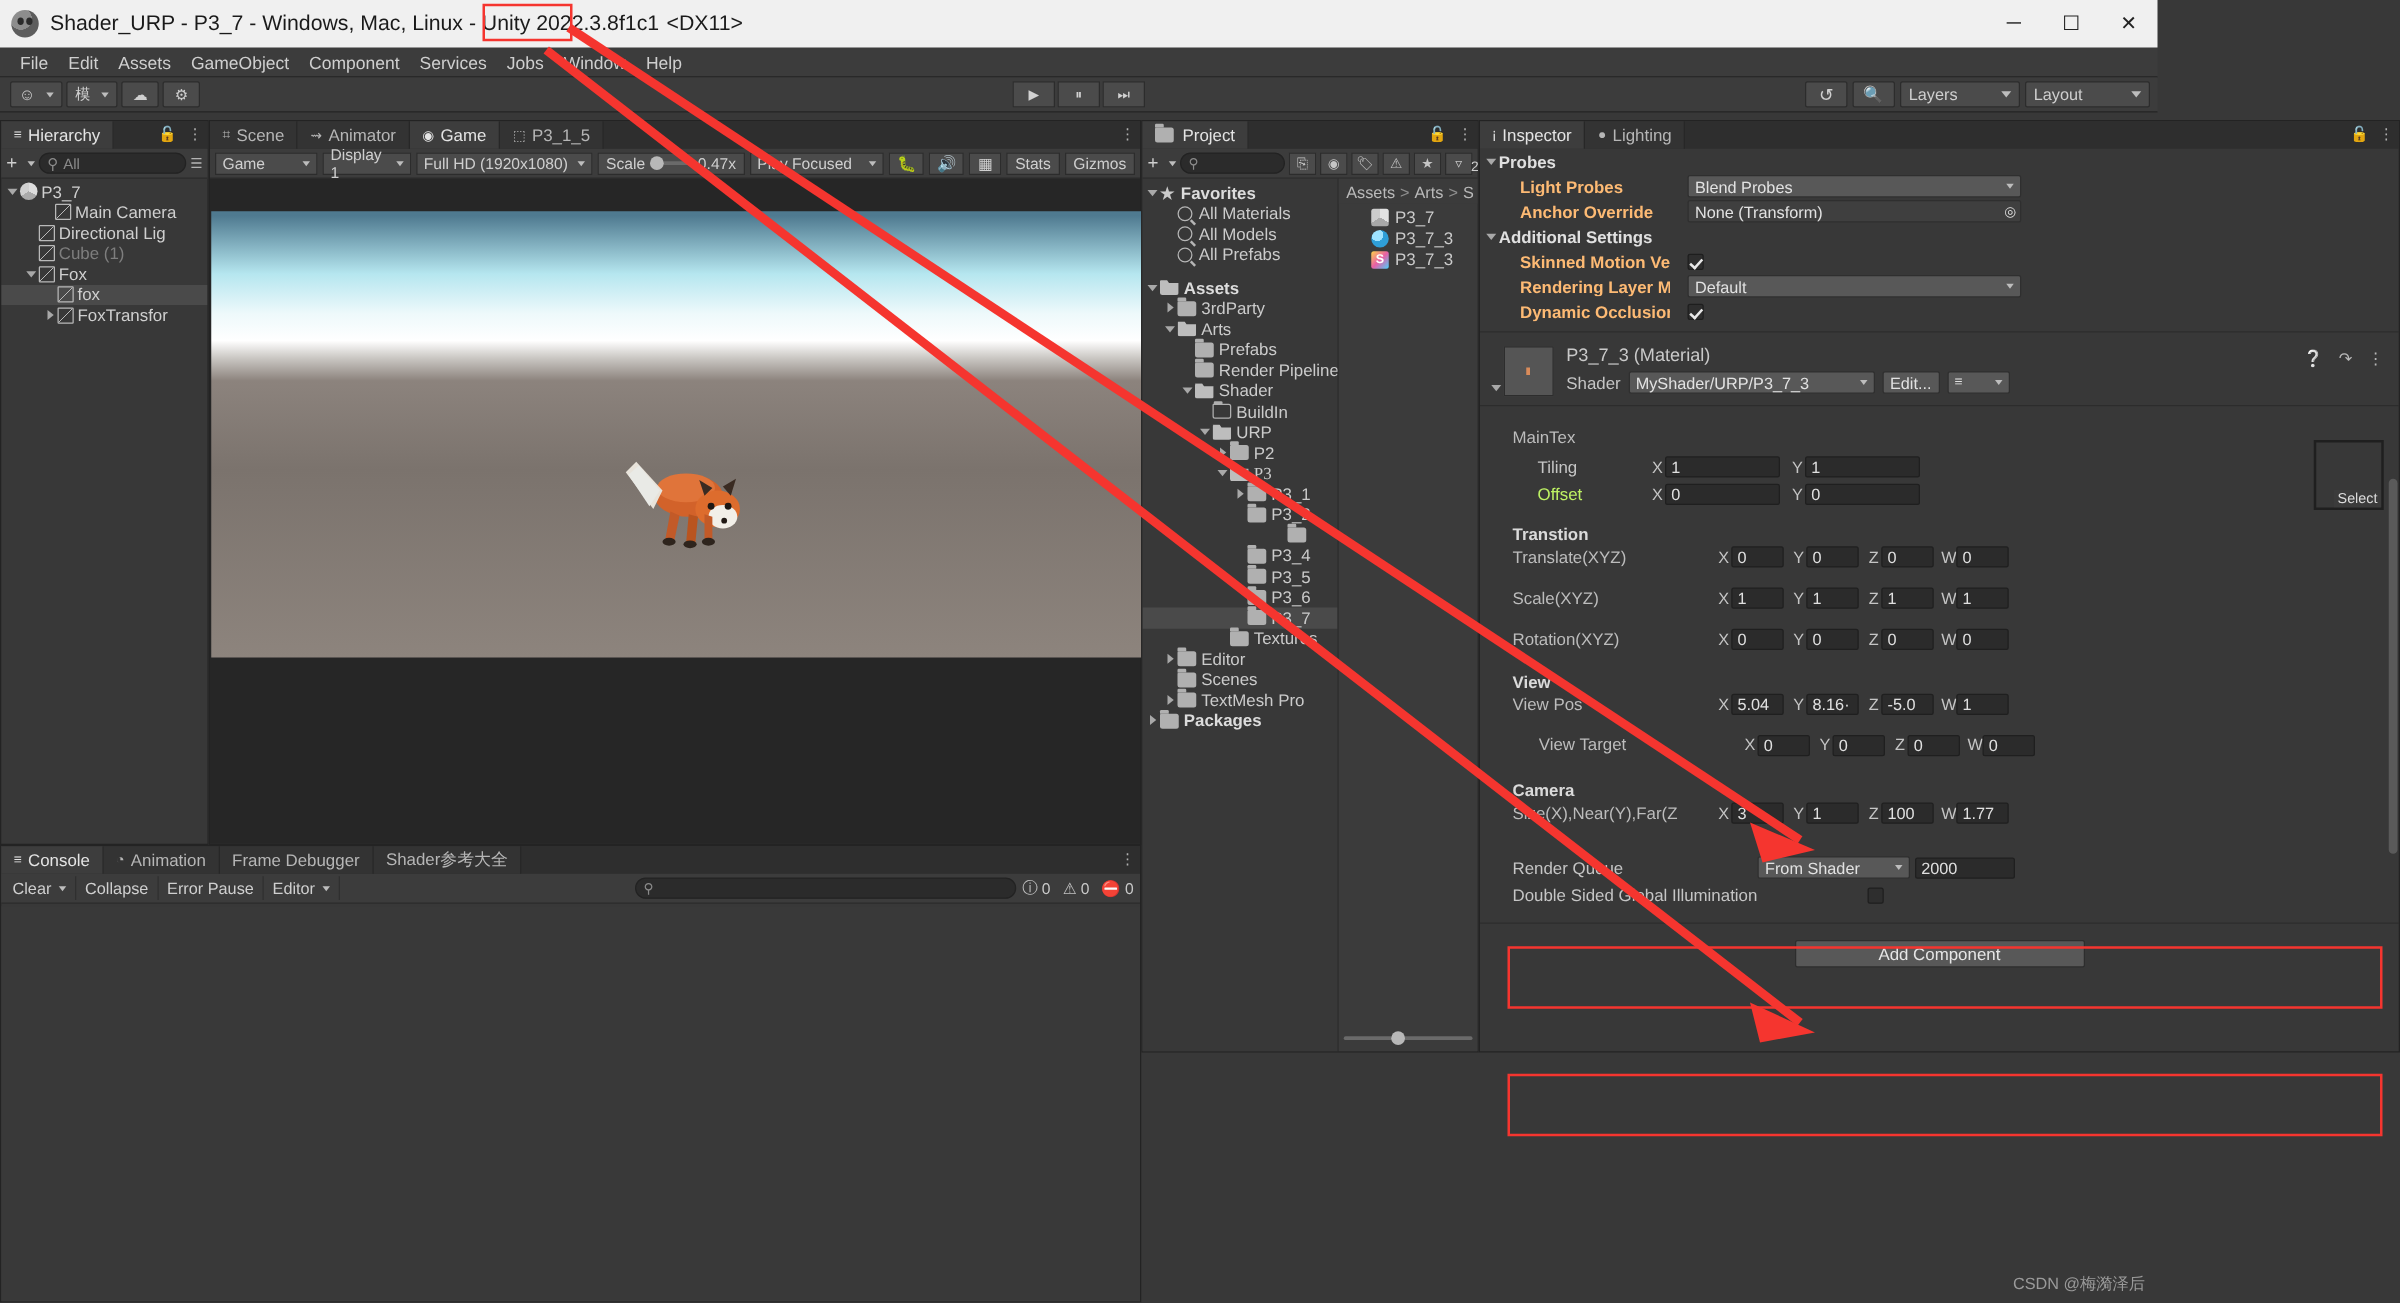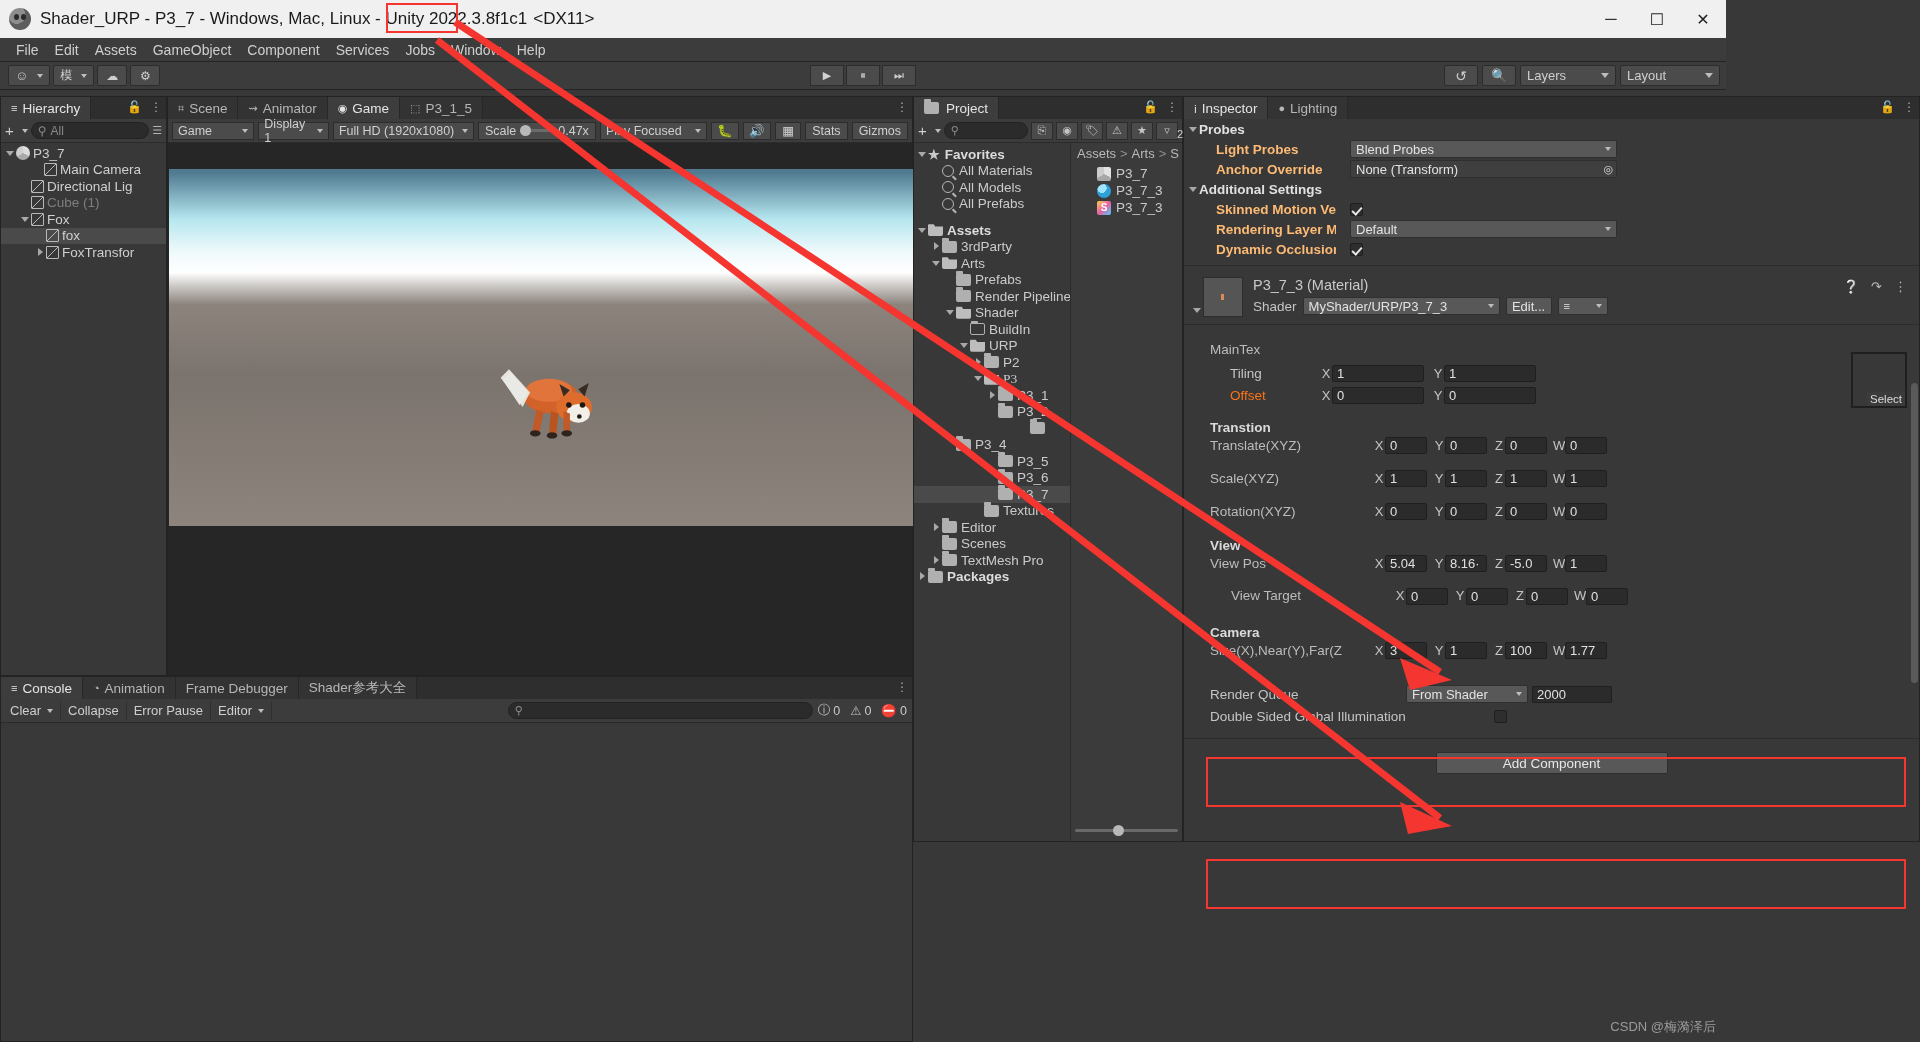--- a/index.html
+++ b/index.html
@@ -481,21 +481,21 @@
           <div class="pj-row" style="padding-left: 73px;">
             <span class="tri"></span>
             <span class="folder"></span>
             <span>P3_2</span>
           </div>
           <div class="pj-row" style="padding-left: 73px; gap: 32px;">
             <span class="tri"></span>
             <span class="folder"></span>
             <span>P3_3</span>
           </div>
-          <div class="pj-row" style="padding-left: 31px;">
+          <div class="pj-row" style="padding-left: 73px;">
             <span class="tri"></span>
             <span class="folder"></span>
             <span>P3_4</span>
           </div>
           <div class="pj-row" style="padding-left: 73px;">
             <span class="tri"></span>
             <span class="folder"></span>
             <span>P3_5</span>
           </div>
           <div class="pj-row" style="padding-left: 73px;">
@@ -659,21 +659,21 @@
           <span class="axis">X</span>
           <div class="numf" style="width:92px">
               <span>1</span>
             </div>
           <span class="axis" style="margin-left:8px">Y</span>
           <div class="numf" style="width:92px">
               <span>1</span>
             </div>
         </div>
         <div style="display:flex;align-items:center;margin-top:5px;padding-left:20px">
-          <span style="width:90px;font-size:13.5px;color:#f97316">Offset</span>
+          <span style="width:90px;font-size:13.5px;color:#bef264">Offset</span>
           <span class="axis">X</span>
           <div class="numf" style="width:92px">
               <span>0</span>
             </div>
           <span class="axis" style="margin-left:8px">Y</span>
           <div class="numf" style="width:92px">
               <span>0</span>
             </div>
         </div>
         <div class="texprev" style="position:absolute;right:12px;top:22px">

